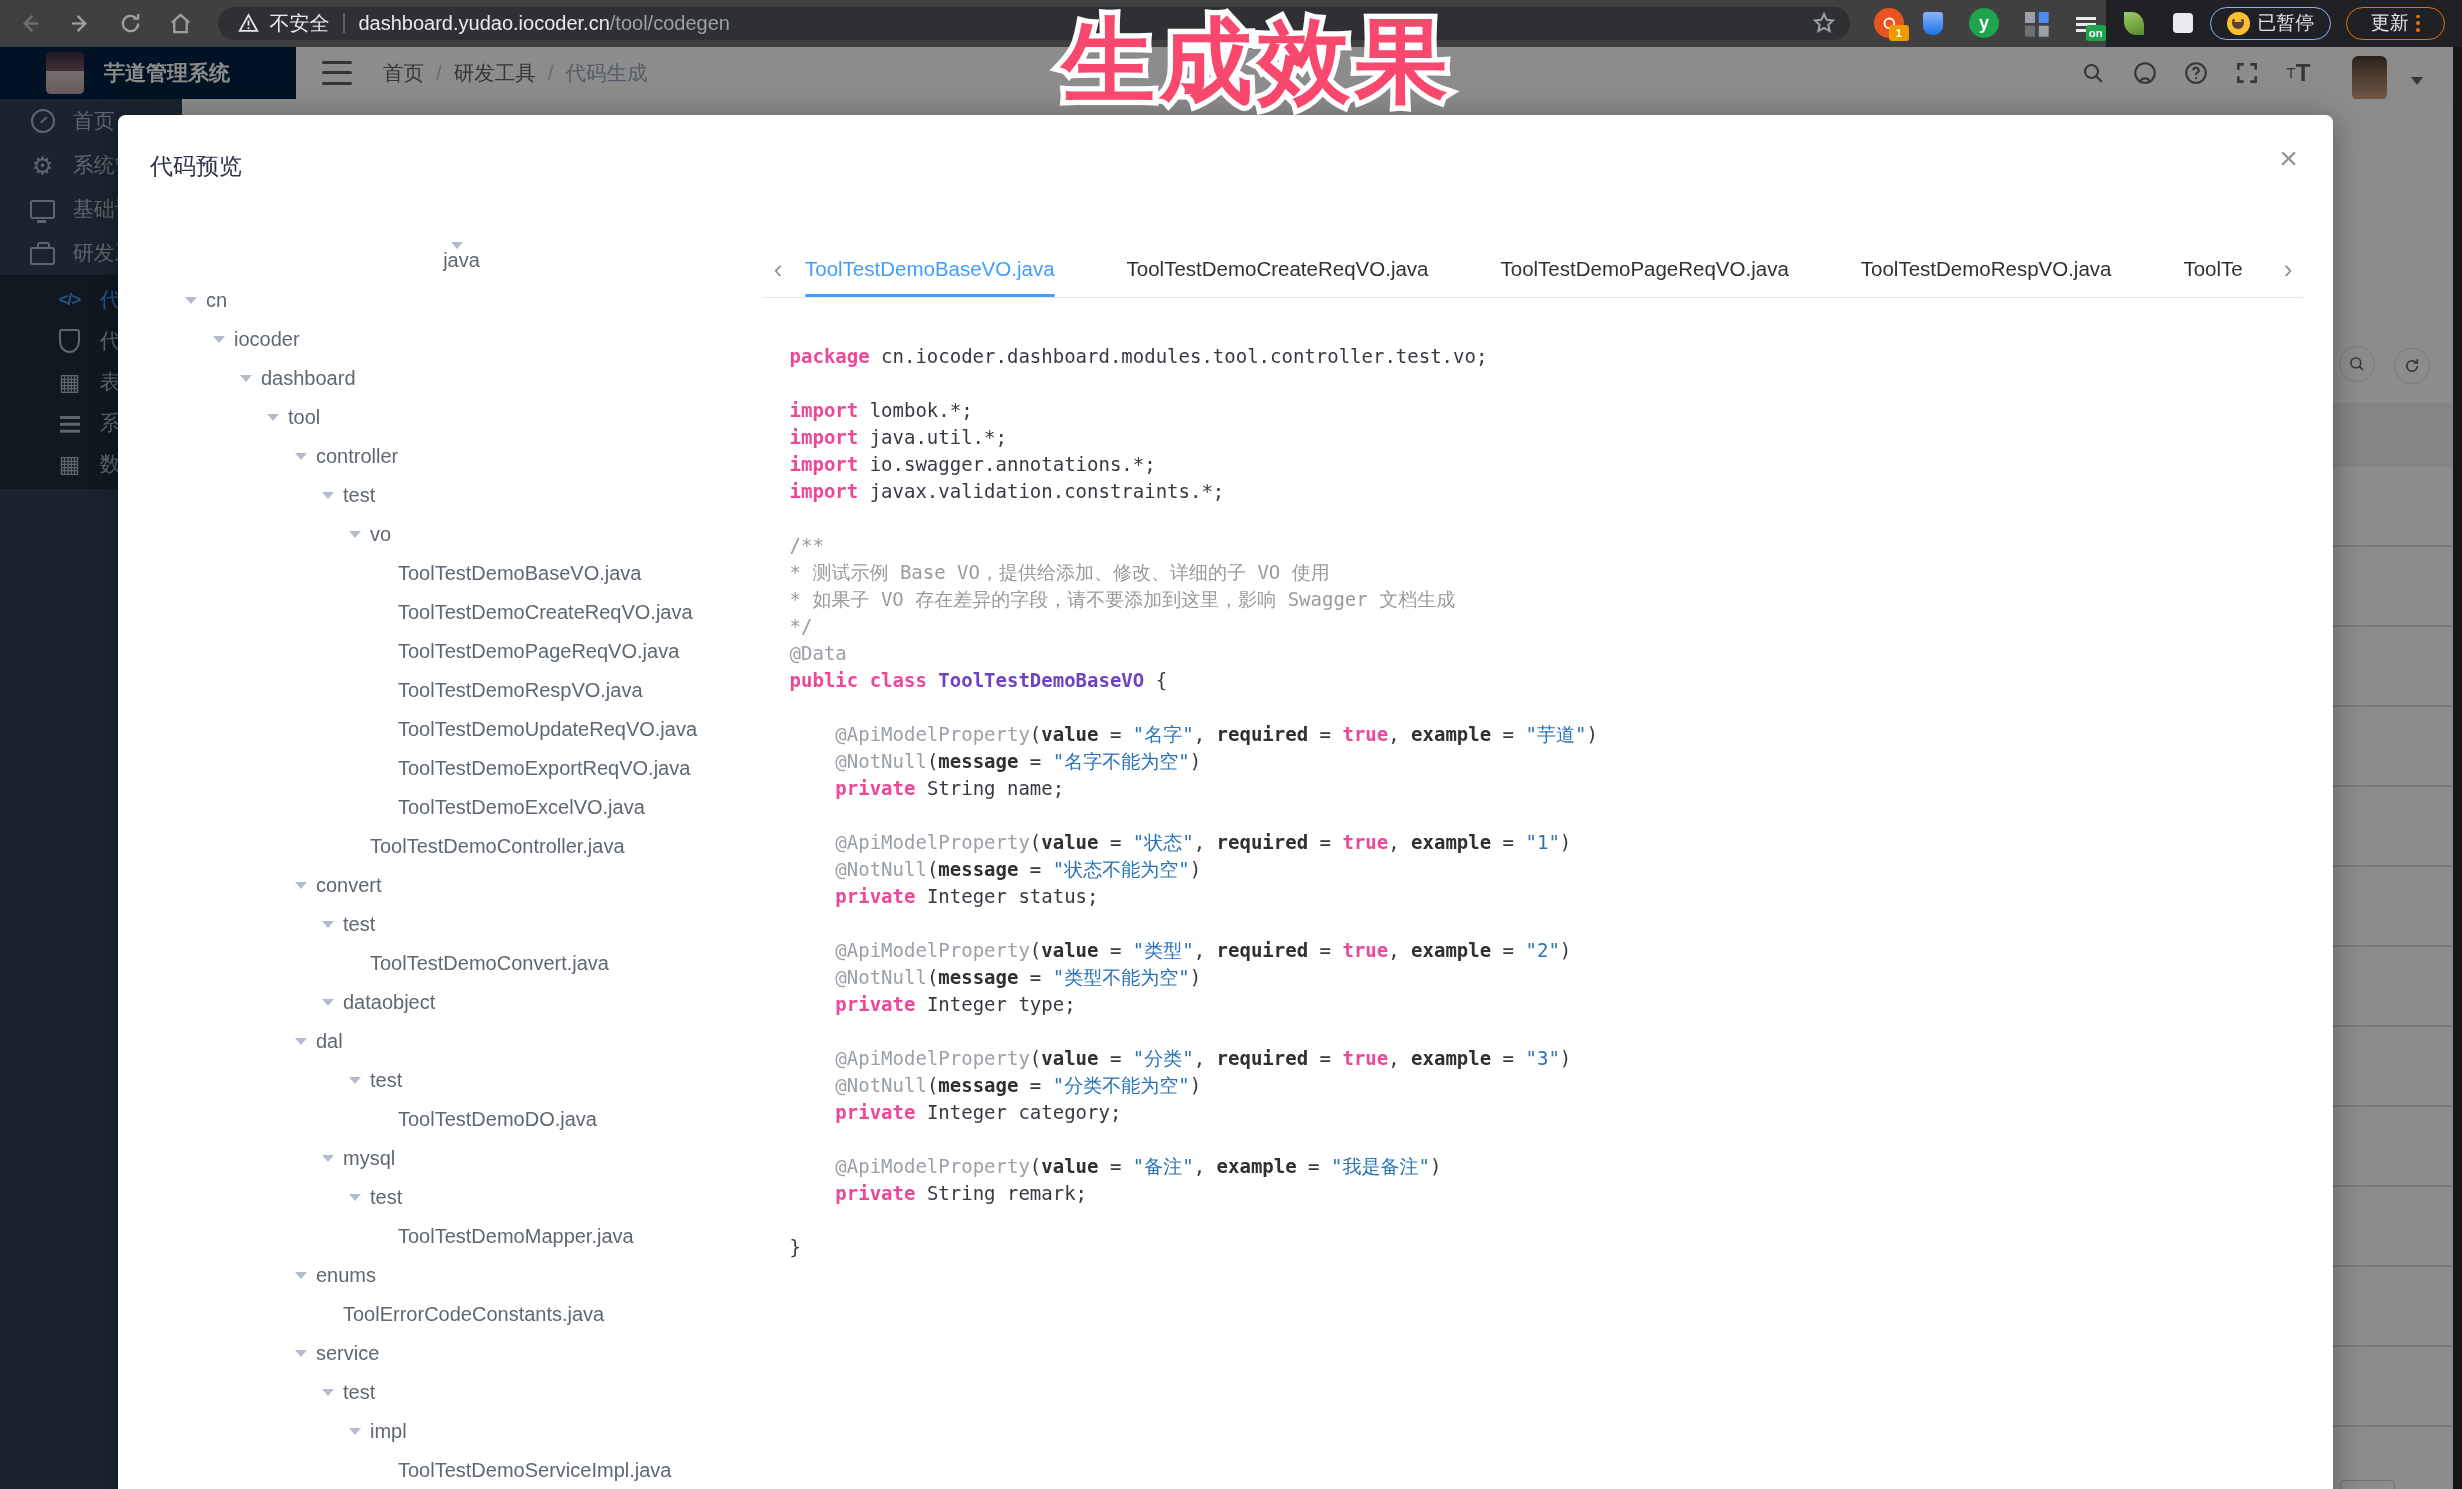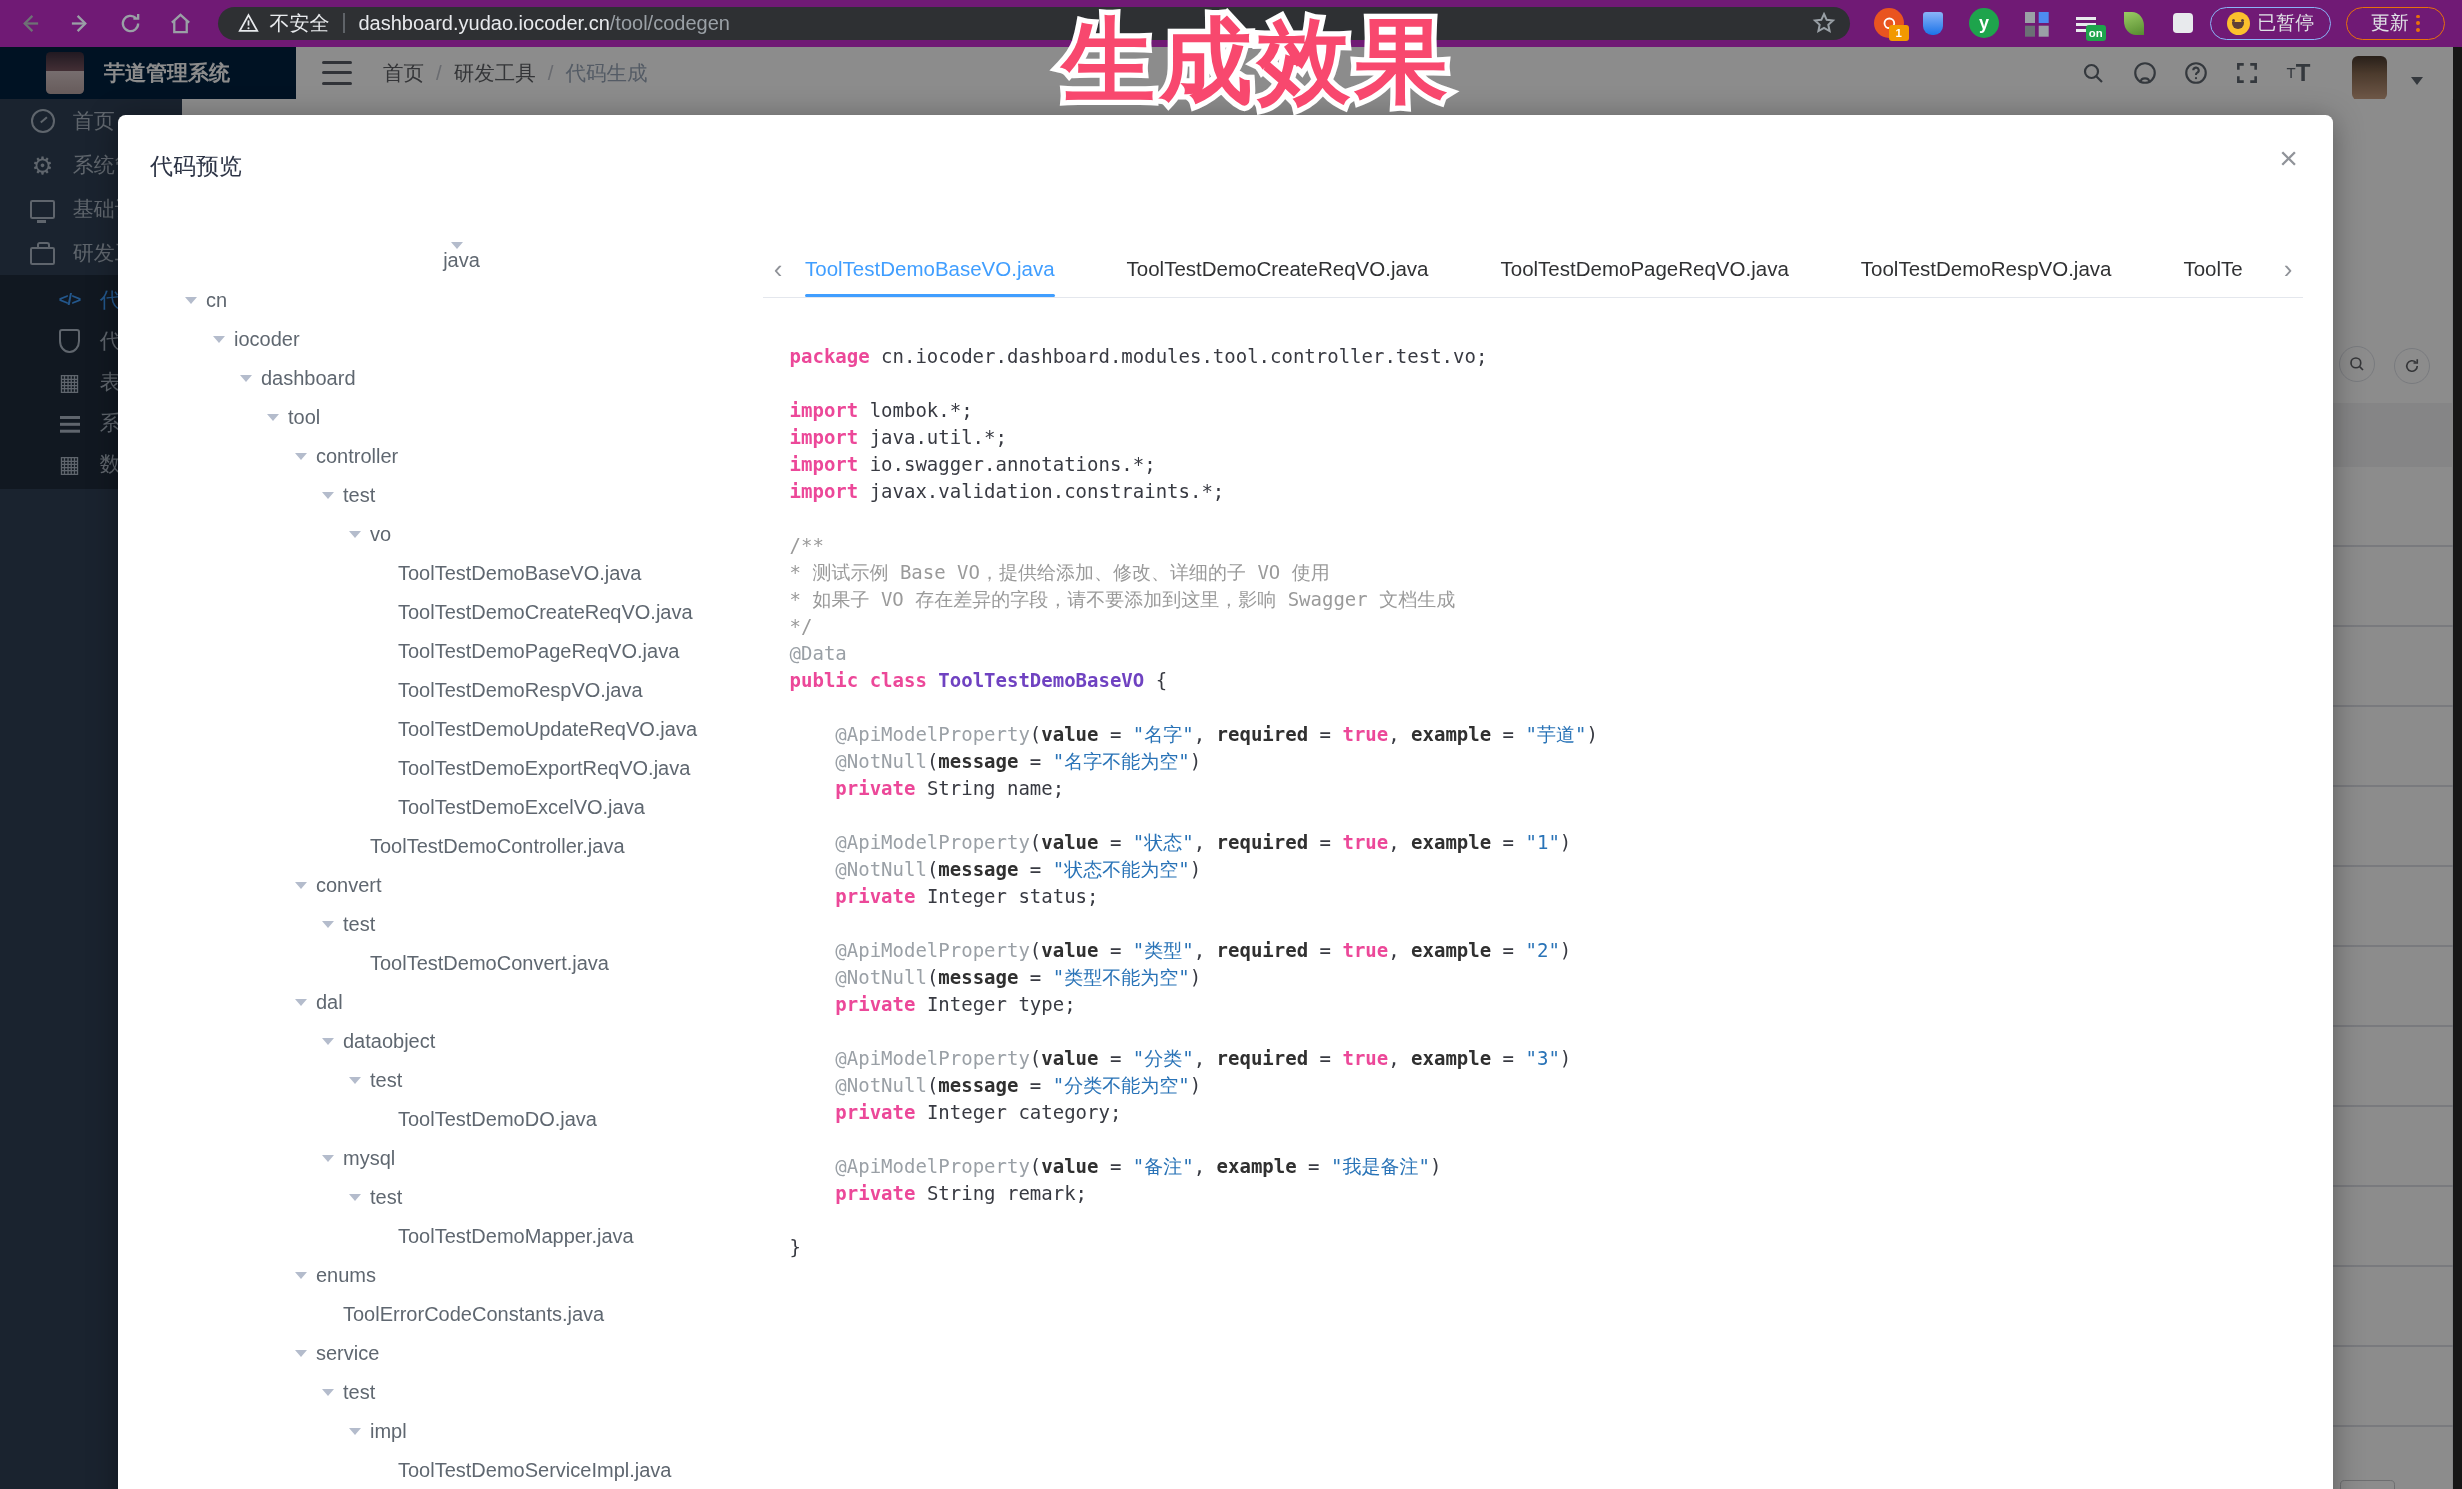--- a/index.html
+++ b/index.html
@@ -1,20 +1,20 @@
 <!DOCTYPE html>
 <html style="font-size:12px"><head>
 <meta charset="utf-8">
 <style>
   html,body{margin:0;padding:0;background:#202124;}
   .stage{position:relative;width:2462px;height:1490px;overflow:hidden;
          font-family:"Liberation Sans","DejaVu Sans",sans-serif;}
 
   
-  .chrome{position:absolute;left:0;top:0;width:2462px;height:47px;background:#701a75;z-index:30;}
+  .chrome{position:absolute;left:0;top:0;width:2106px;height:47px;background:#404040;z-index:30;}
   .nav-ic{position:absolute;top:7.6px;width:32px;height:32px;display:flex;align-items:center;justify-content:center;color:#9aa0a6;}
   .nav-ic svg{display:block;}
   .omnibox{position:absolute;left:218px;top:6.8px;width:1632px;height:33px;background:#2e3033;border-radius:16.7px;
            display:flex;align-items:center;padding:0 13.7px 0 20px;box-sizing:border-box;color:#e8eaed;font-size:20px;}
   .omni-warn{margin-right:10.6px;display:flex;align-items:center;}
   .omni-sec{color:#e8eaed;margin-right:13.7px;}
   .omni-div{width:1.5px;height:20px;background:#5f6368;margin-right:13.7px;}
   .omni-host{color:#e8eaed;}
   .omni-path{color:#9aa0a6;}
   .omni-star{margin-left:auto;display:flex;align-items:center;}
@@ -413,27 +413,27 @@
           <span class="caret"></span>
           <span>convert</span>
         </div>
         <div class="tree-row" style="padding-left: 164px;">
           <span class="caret"></span>
           <span>test</span>
         </div>
         <div class="tree-row" style="padding-left: 212px;">
           <span>ToolTestDemoConvert.java</span>
         </div>
+        <div class="tree-row" style="padding-left: 164px;">
+          <span class="caret"></span>
+          <span>dataobject</span>
+        </div>
         <div class="tree-row" style="padding-left: 137px;">
           <span class="caret"></span>
           <span>dal</span>
-        </div>
-        <div class="tree-row" style="padding-left: 164px;">
-          <span class="caret"></span>
-          <span>dataobject</span>
         </div>
         <div class="tree-row" style="padding-left: 191px;">
           <span class="caret"></span>
           <span>test</span>
         </div>
         <div class="tree-row" style="padding-left: 240px;">
           <span>ToolTestDemoDO.java</span>
         </div>
         <div class="tree-row" style="padding-left: 164px;">
           <span class="caret"></span>

